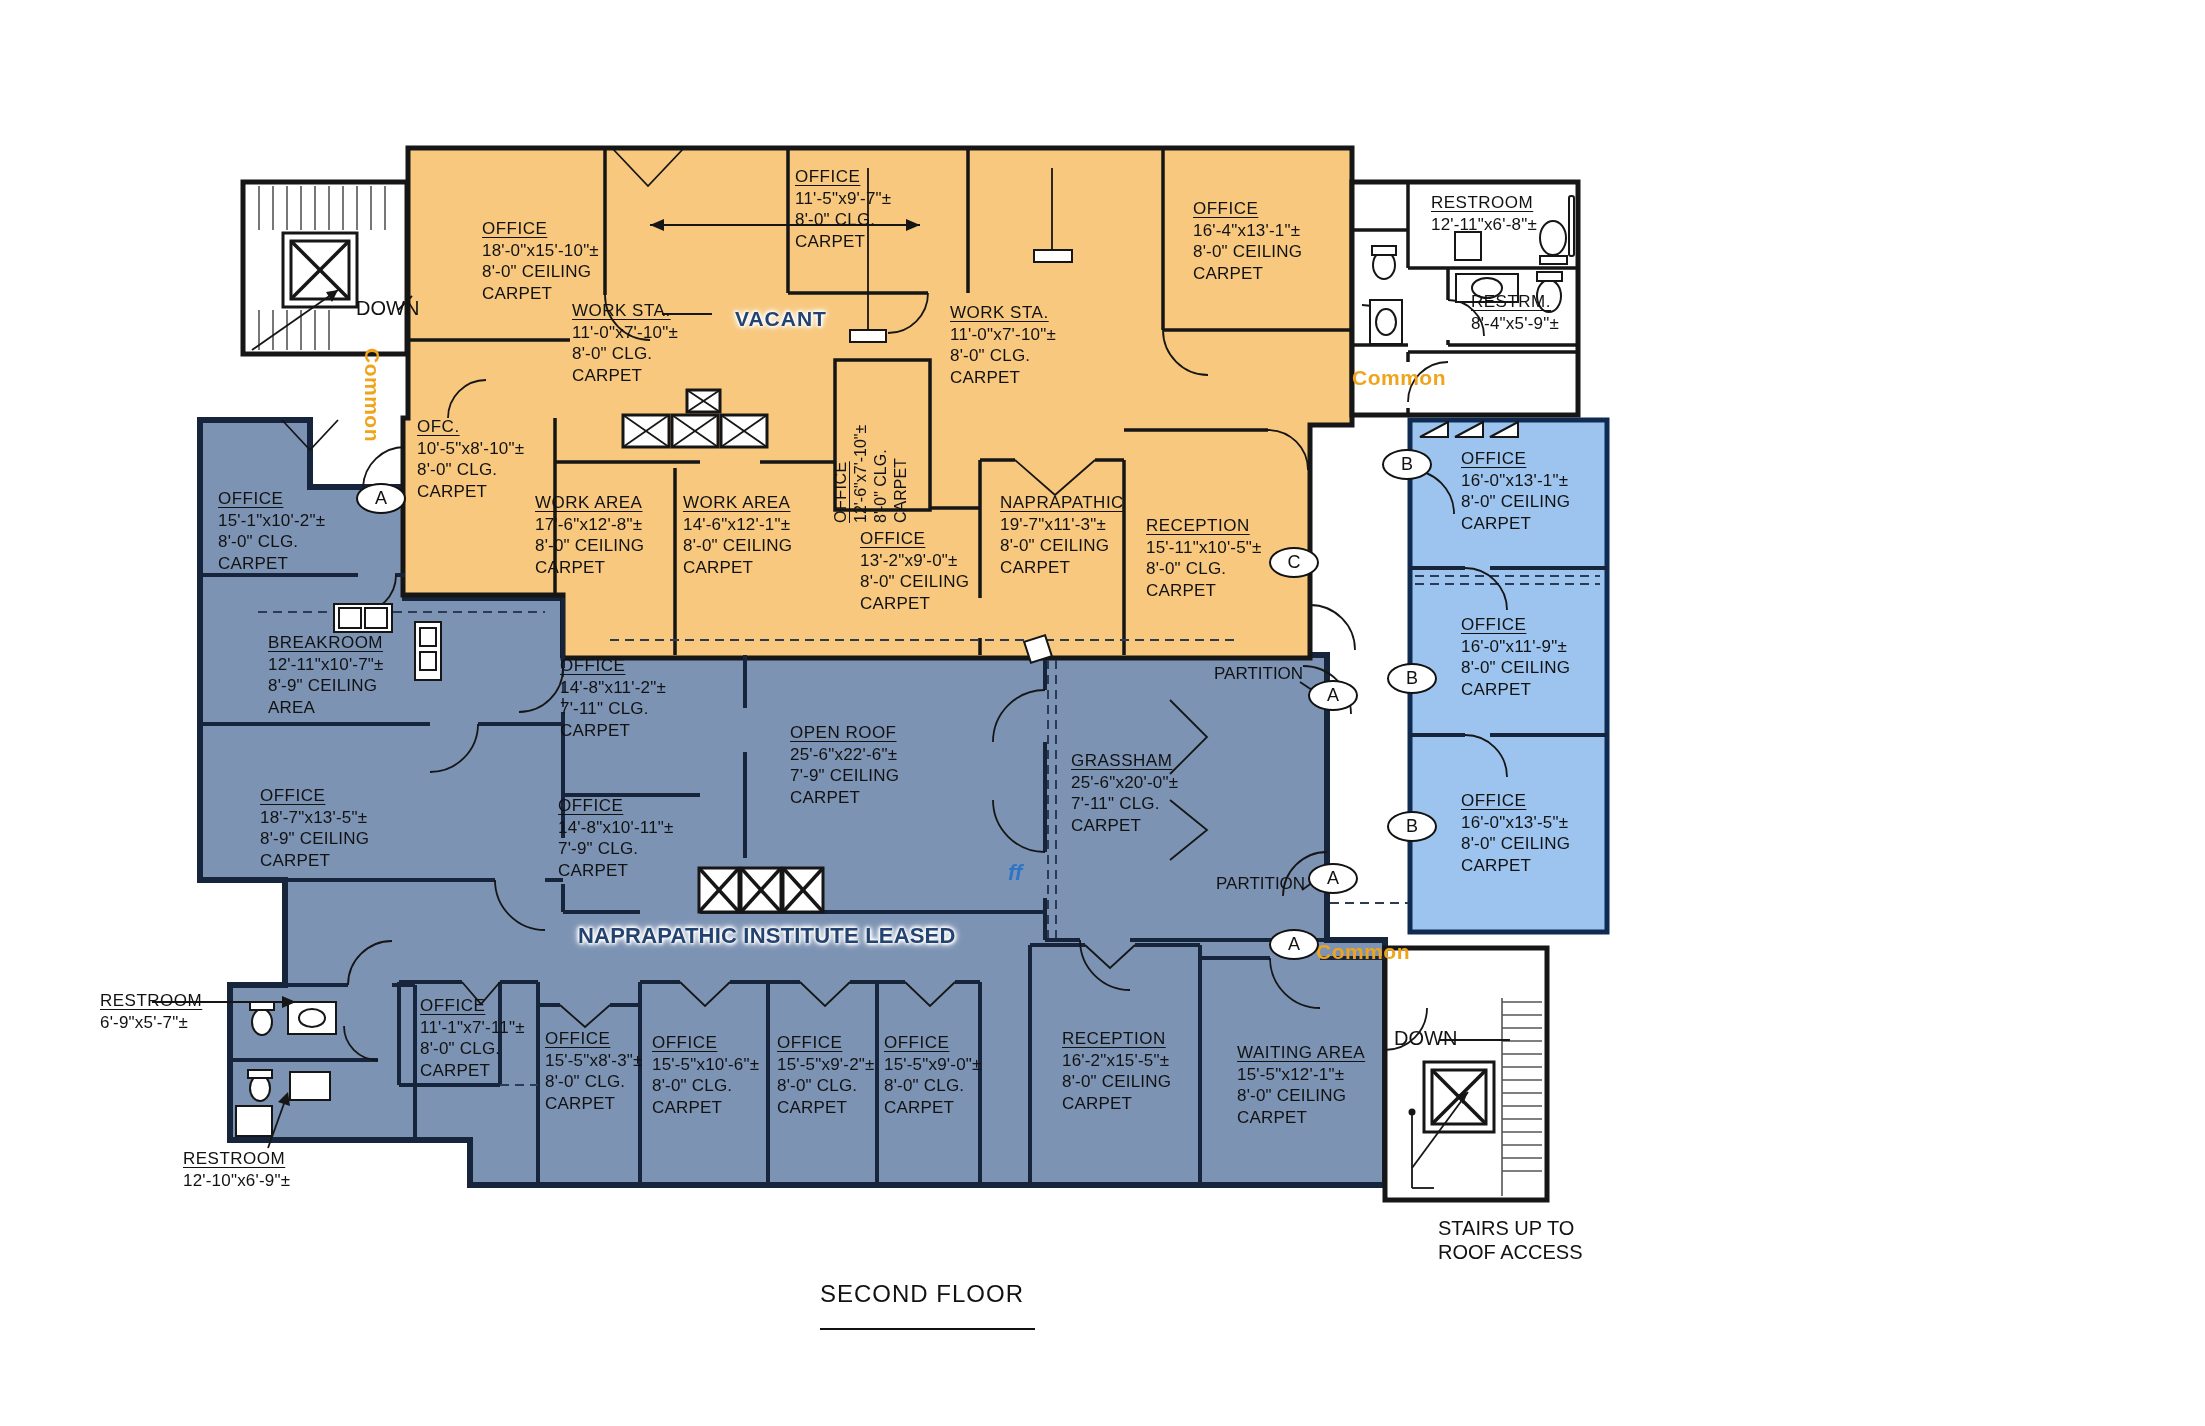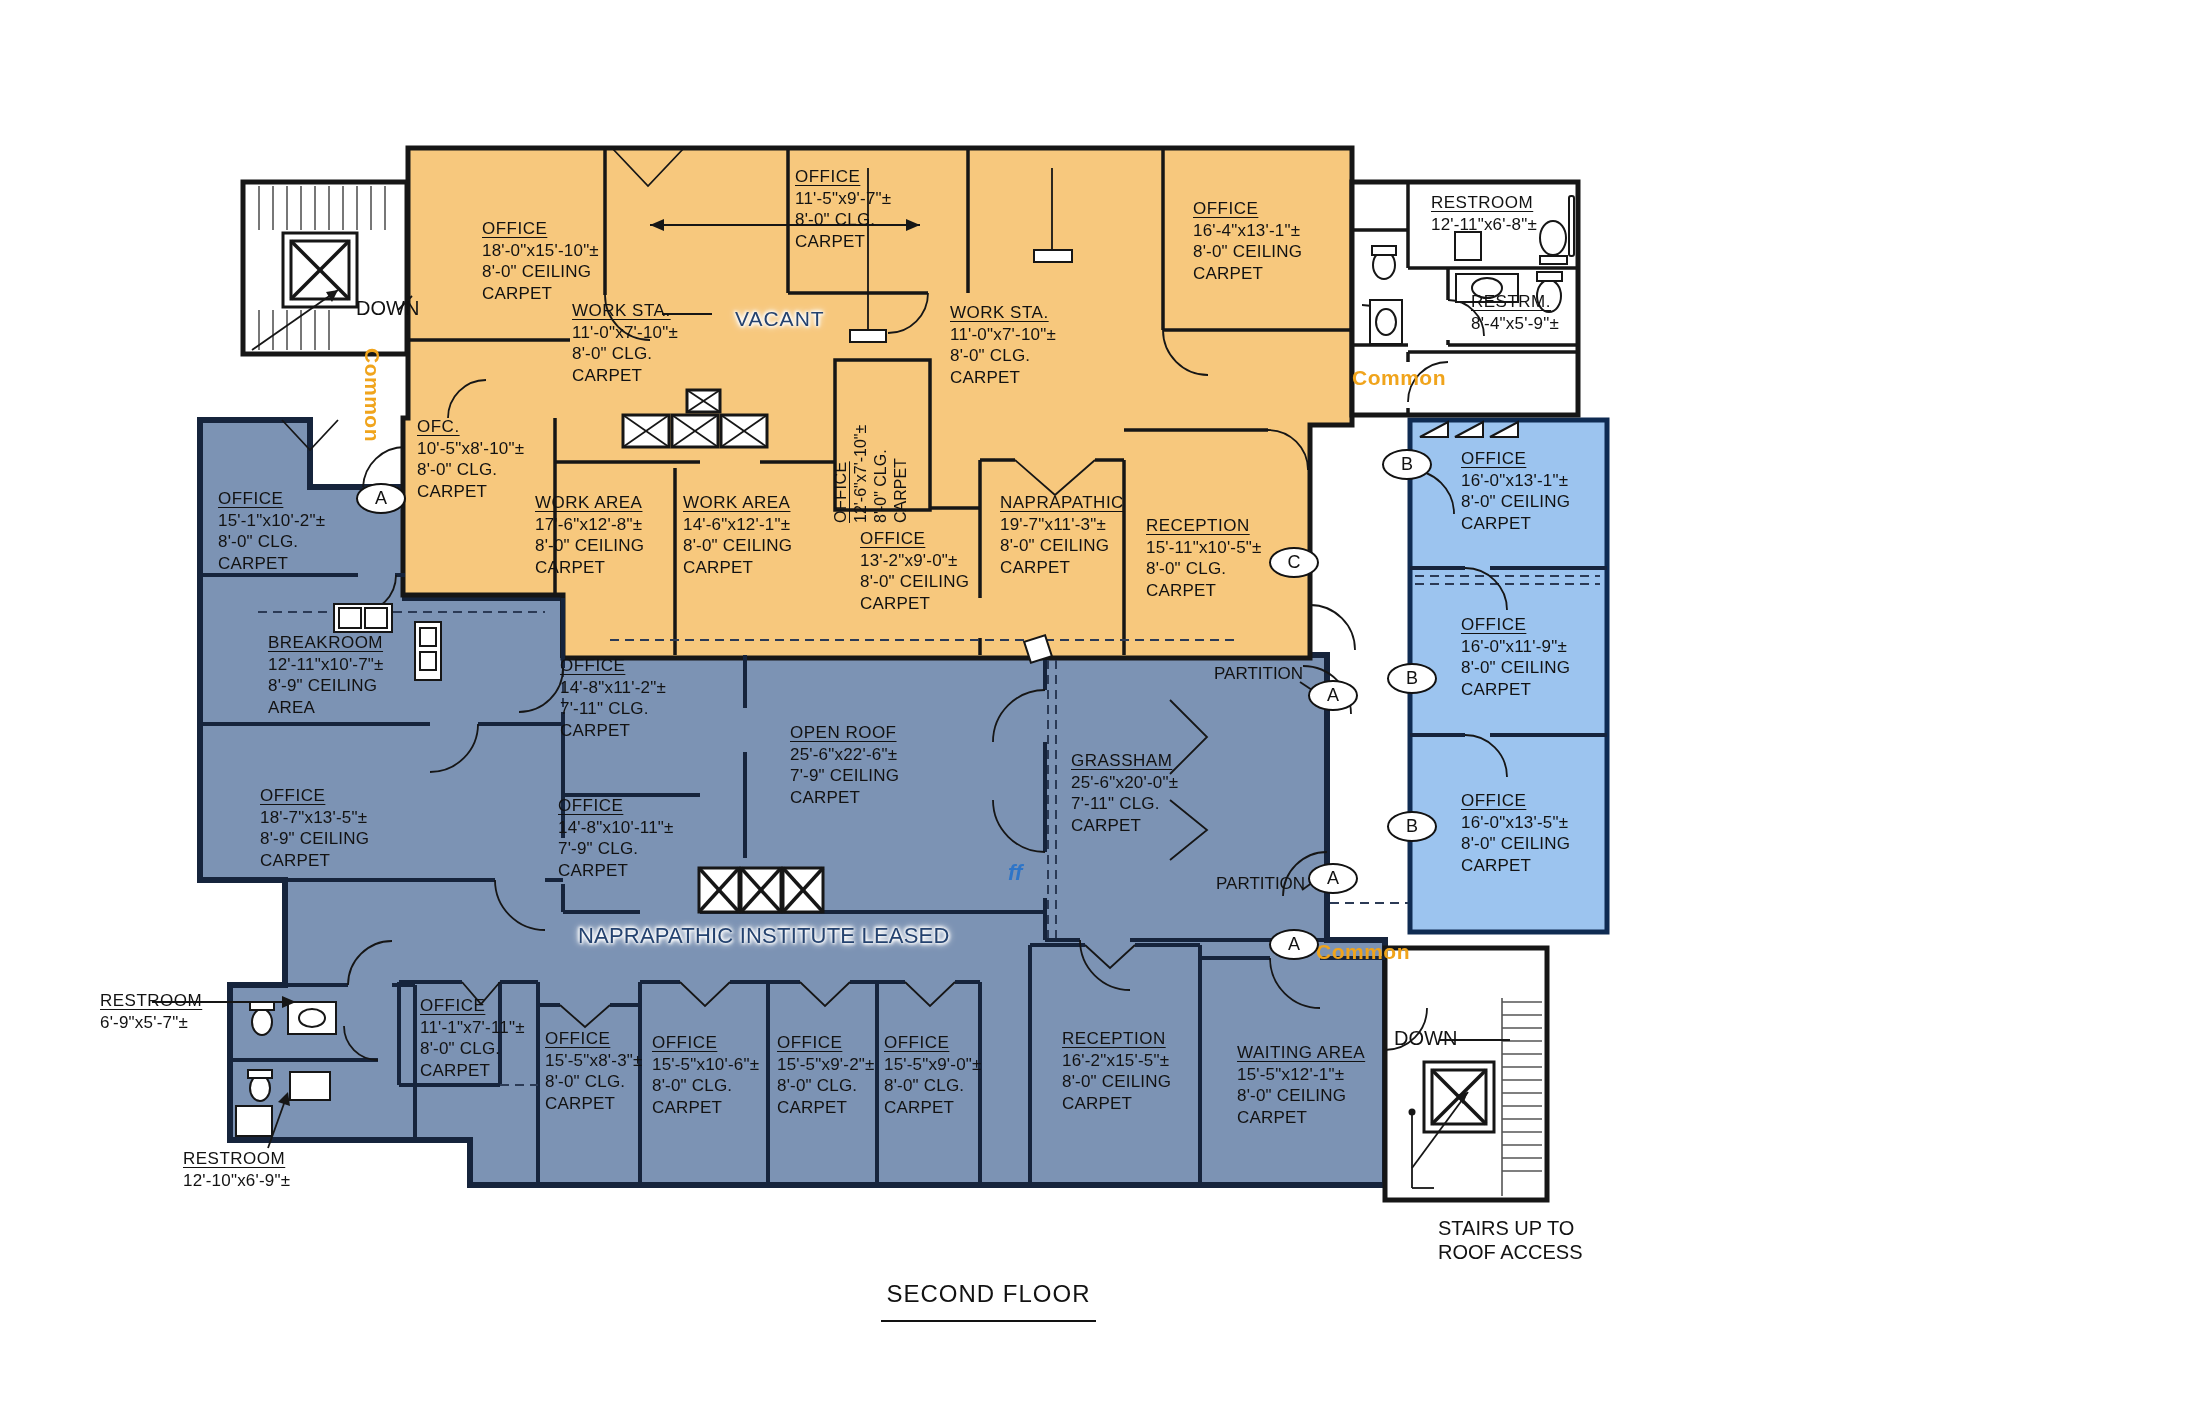--- a/index.html
+++ b/index.html
@@ -17,32 +17,32 @@
   .thin{stroke:#161616;stroke-width:1.8;fill:none}
   .dash{stroke:#2b3a55;stroke-width:2;fill:none;stroke-dasharray:9 6}
   .box{fill:#ffffff;stroke:#161616;stroke-width:3}
   .fix{fill:#ffffff;stroke:#161616;stroke-width:2}
   .tread{stroke:#555;stroke-width:1.6}
   .lead{stroke:#161616;stroke-width:1.8;fill:none}
   .ah{fill:#161616;stroke:none}
   
   .rl{position:absolute;font-size:17px;line-height:1.27;letter-spacing:.2px;white-space:nowrap}
   .rn{text-decoration:underline;text-underline-offset:3px;letter-spacing:.5px}
-  .navy{color:var(--c-navy);font-weight:normal;
+  .navy{color:var(--c-navy);font-weight:bold;
         text-shadow:0 0 4px #fff,0 0 6px #fff,0 0 9px #fff,1px 1px 3px #fff,-1px -1px 3px #fff}
   .common{position:absolute;color:var(--c-common);font-weight:bold;font-size:21px;letter-spacing:.5px}
   .vtext{writing-mode:vertical-rl}
   .ann{position:absolute;font-size:20px;line-height:1.2}
   .tag{position:absolute;width:46px;height:27px;border:2.5px solid #121212;border-radius:50%;
        background:#fff;display:flex;align-items:center;justify-content:center;
        font-size:18px;z-index:5}
   .vert-office{position:absolute;left:806px;top:398px;width:150px;height:100px;
        transform:rotate(-90deg);transform-origin:75px 50px;font-size:16px;line-height:1.25;white-space:nowrap}
-  #title{position:absolute;left:881px;top:1280px;width:215px;text-align:center;
-       font-size:24px;letter-spacing:1px;border-bottom:2px solid #121212;padding-bottom:12px}
+  #title{position:absolute;left:820px;top:1280px;width:215px;text-align:left;
+       font-size:24px;letter-spacing:1px;border-bottom:2px solid #121212;padding-bottom:20px}
 </style>
 </head>
 <body>
 
 <div id="plan">
 
 <svg id="geom" width="2205" height="1426" viewBox="0 0 2205 1426">
 
   <polygon class="z-slate" points="200,420 310,420 310,487 405,487 405,598 563,598 563,655 1327,655 1327,940 1385,940 1385,1185 470,1185 470,1140 230,1140 230,985 285,985 285,880 200,880"></polygon>
   <polygon class="z-orange" points="408,148 1352,148 1352,425 1310,425 1310,658 563,658 563,595 403,595 403,418 408,418"></polygon>

